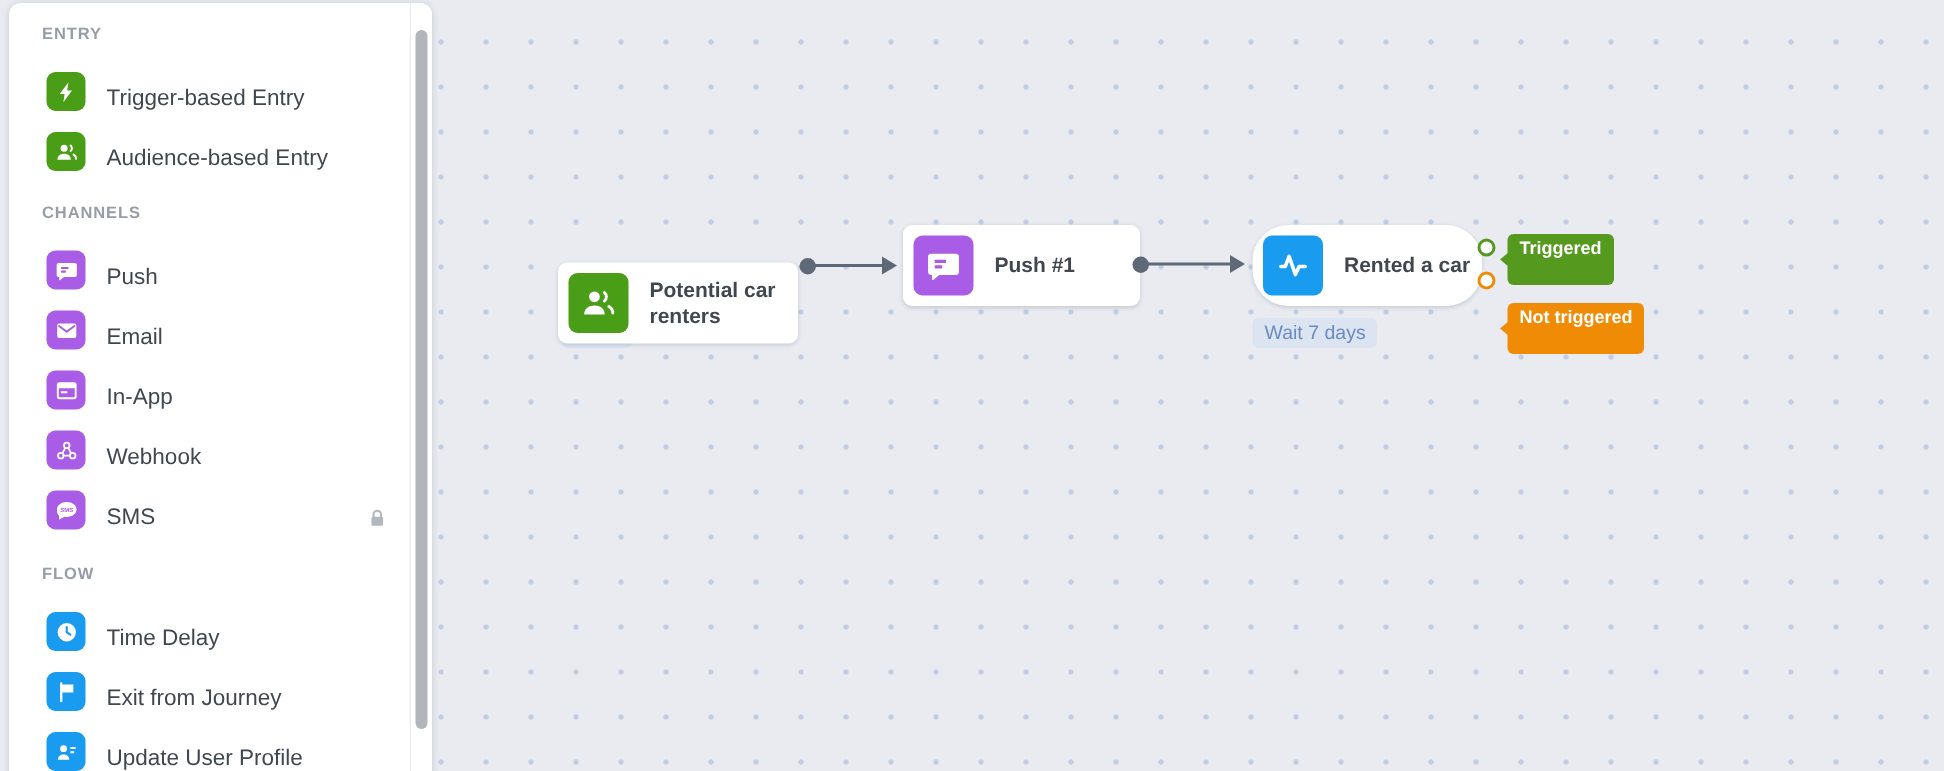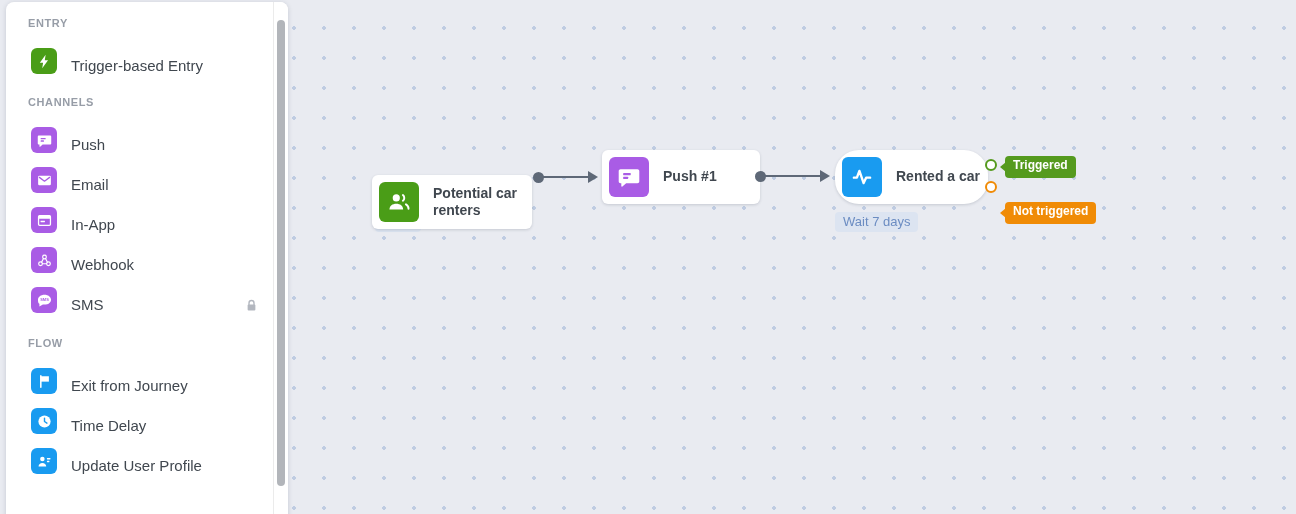--- a/index.html
+++ b/index.html
@@ -61,21 +61,21 @@
     border-top:6px solid transparent; border-bottom:6px solid transparent;
     border-left:10px solid #5e6877; z-index:1; }
 
   
   .port { position:absolute; width:12px; height:12px; border-radius:50%;
     background:#fff; border:2px solid; z-index:4; cursor:pointer; }
   .port.green  { border-color:#559a1e; }
   .port.orange { border-color:#f08b06; }
 
   
-  .badge { position:absolute; height:22px; border-radius:4px; color:#fff;
+  .badge { position:absolute; height:34px; border-radius:4px; color:#fff;
     font-size:12px; font-weight:700; padding:2px 8px 0; z-index:3; }
   .badge::before { content:""; position:absolute; left:-5px; top:50%;
     transform:translateY(-50%); border-top:5px solid transparent;
     border-bottom:5px solid transparent; border-right:6px solid; }
   .badge.green  { background:#559a1e; } .badge.green::before  { border-right-color:#559a1e; }
   .badge.orange { background:#f08b06; } .badge.orange::before { border-right-color:#f08b06; }
 </style>
 </head>
 <body>
 
@@ -139,20 +139,30 @@
 
     <div class="side-item">
       <span class="ic green">
         <svg viewBox="0 0 24 24">
             <path fill="#fff" d="M13.6 2.5 5.4 13.6h4.6L8.8 21.5l8.2-11.1h-4.6z"></path>
           </svg>
       </span>
       <span class="lbl">Trigger-based Entry</span>
     </div>
 
+    <div class="side-item">
+      <span class="ic green">
+        <svg viewBox="0 0 24 24">
+            <circle cx="9.5" cy="8.2" r="3.3" fill="#fff"></circle>
+            <path fill="#fff" d="M3.2 18.8c0-3.3 2.8-5.3 6.3-5.3s6.3 2 6.3 5.3v.2H3.2z"></path>
+            <path fill="none" stroke="#fff" stroke-width="1.8" stroke-linecap="round" d="M15.6 5.6a3.3 3.3 0 0 1 0 5.2M18.4 14.2c1.6.9 2.4 2.3 2.4 4"></path>
+          </svg>
+      </span>
+      <span class="lbl">Audience-based Entry</span>
+    </div>
 
     <div class="section-label" style="margin-top:22px;">CHANNELS</div>
 
     <div class="side-item">
       <span class="ic purple">
         <svg viewBox="0 0 24 24">
             <path fill="#fff" d="M4.2 4.8h15.6c.9 0 1.7.7 1.7 1.6v9.8c0 .9-.8 1.6-1.7 1.6H9.4l-3.5 3a.6.6 0 0 1-1-.4v-2.6h-.7c-.9 0-1.7-.7-1.7-1.6V6.4c0-.9.8-1.6 1.7-1.6z"></path>
             <rect x="6.6" y="8.4" width="7" height="2" rx=".4" fill="currentColor"></rect>
             <rect x="6.6" y="11.8" width="4.6" height="2" rx=".4" fill="currentColor"></rect>
           </svg>
@@ -207,35 +217,35 @@
             <rect x="5.8" y="10.5" width="12.4" height="9.5" rx="1.6" fill="#b3b7bf"></rect>
           </svg>
       </span>
     </div>
 
     <div class="section-label" style="margin-top:24px;">FLOW</div>
 
     <div class="side-item">
       <span class="ic blue">
         <svg viewBox="0 0 24 24">
+            <circle cx="12" cy="12" r="8.6" fill="#fff"></circle>
+            <path d="M12 7.2V12l3.4 2.3" fill="none" stroke="currentColor" stroke-width="2" stroke-linecap="round" stroke-linejoin="round"></path>
+          </svg>
+      </span>
+      <span class="lbl">Time Delay</span>
+    </div>
+
+    <div class="side-item">
+      <span class="ic blue">
+        <svg viewBox="0 0 24 24">
             <path d="M6.8 3.8v16.4" stroke="#fff" stroke-width="2.2" stroke-linecap="round"></path>
             <path fill="#fff" d="M6.8 4.6h11.4v7.6H6.8z"></path>
           </svg>
       </span>
       <span class="lbl">Exit from Journey</span>
-    </div>
-
-    <div class="side-item">
-      <span class="ic blue">
-        <svg viewBox="0 0 24 24">
-            <circle cx="12" cy="12" r="8.6" fill="#fff"></circle>
-            <path d="M12 7.2V12l3.4 2.3" fill="none" stroke="currentColor" stroke-width="2" stroke-linecap="round" stroke-linejoin="round"></path>
-          </svg>
-      </span>
-      <span class="lbl">Time Delay</span>
     </div>
 
     <div class="side-item">
       <span class="ic blue">
         <svg viewBox="0 0 24 24" fill="#fff">
             <circle cx="9" cy="8.6" r="3.2"></circle>
             <path d="M3.6 19c0-3.1 2.4-5 5.4-5s5.4 1.9 5.4 5z"></path>
             <rect x="15.4" y="7" width="5" height="2" rx=".5"></rect>
             <rect x="15.4" y="11" width="3.6" height="2" rx=".5"></rect>
           </svg>

